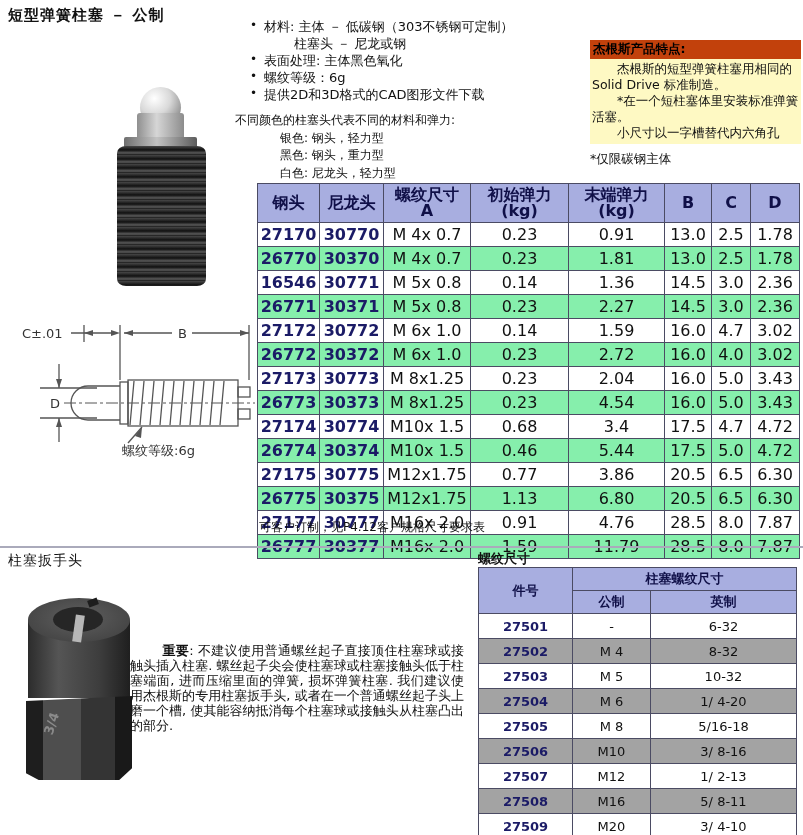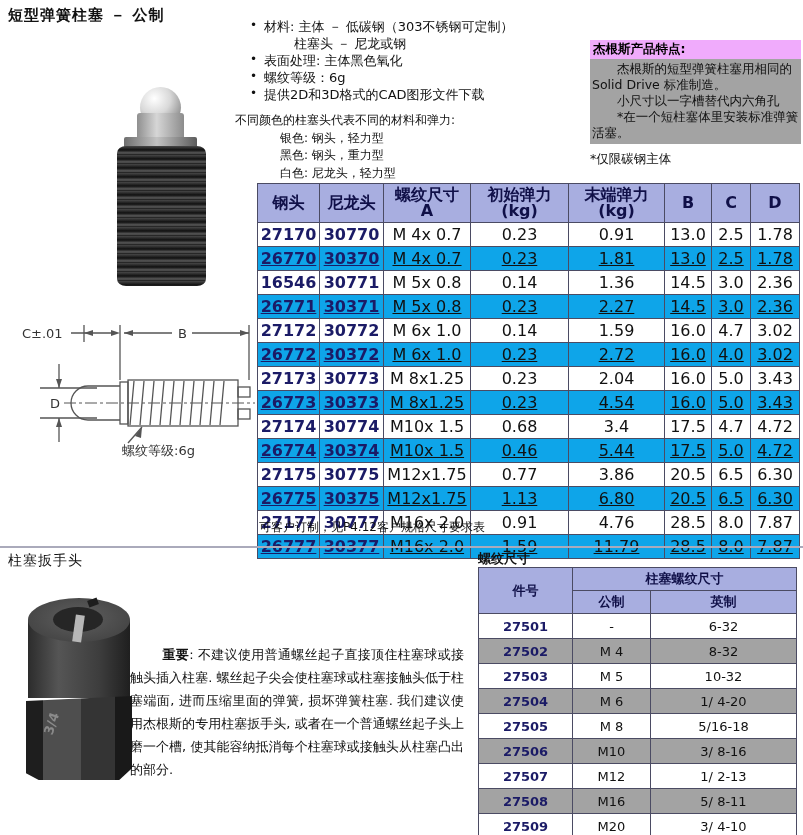--- a/index.html
+++ b/index.html
@@ -14,22 +14,22 @@
   
   .page-title{left:8px;top:6px;font-size:15px;font-weight:bold;letter-spacing:1px;}
   .section-title{font-size:14px;font-weight:normal;letter-spacing:1px;}
   .bullets{left:248px;top:18px;width:350px;font-size:13px;line-height:17px;}
   .bullet-item{padding-left:16px;position:relative;}
   .bullet-item::before{content:"•";position:absolute;left:2px;top:-1px;font-size:12px;}
   .bullet-sub{padding-left:46px;}
 
   
   .features-box{left:590px;top:40px;width:211px;font-size:12.5px;line-height:16px;}
-  .features-box .box-title{background:#f0abfc;color:#000;font-weight:bold;padding:1px 3px 2px 3px;}
-  .features-box .box-body{background:#a3a3a3;padding:2px 2px 3px 2px;}
+  .features-box .box-title{background:#c2410c;color:#000;font-weight:bold;padding:1px 3px 2px 3px;}
+  .features-box .box-body{background:#fef9c3;padding:2px 2px 3px 2px;}
   .features-box .box-body p{margin:0;text-indent:2em;}
   .features-box .box-foot{padding-top:7px;}
 
   
   .head-colors{left:235px;top:112px;width:360px;font-size:12px;line-height:17.5px;}
   .head-colors .indent{padding-left:45px;}
 
   
   .plunger{left:112px;top:82px;width:100px;height:208px;}
   .plunger .ball{position:absolute;left:28px;top:5px;width:41px;height:41px;border-radius:50%;
@@ -56,35 +56,35 @@
     clip-path:polygon(0 6%,100% 0,100% 86%,88% 100%,12% 100%,0 92%);}
   .wrench .mark{position:absolute;left:18px;top:118px;color:#8a8a8a;font-size:13px;font-weight:bold;
     transform:rotate(-72deg);}
 
   
   table{border-collapse:collapse;table-layout:fixed;}
   th,td{border:1px solid #4b4b63;text-align:center;vertical-align:middle;overflow:hidden;}
   .main-table{left:257px;top:183px;width:542px;font-size:16px;}
   .main-table th{background:#a8aee0;color:#101048;font-weight:bold;height:36px;white-space:pre-line;line-height:16px;}
   .main-table td{height:21px;}
-  .main-table tr.alt td{background:#0ea5e9;text-decoration:underline;}
+  .main-table tr.alt td{background:#86efac;}
   td.pn{font-weight:bold;color:#1b1b66;}
   .table-note{left:259px;top:519px;font-size:12px;}
 
   .thread-title{left:478px;top:550px;font-size:13px;font-weight:bold;}
   .thread-table{left:478px;top:567px;width:318px;font-size:13px;}
   .thread-table th{background:#a8aee0;color:#101048;font-weight:bold;height:20px;}
   .thread-table td{height:22px;margin-left:9px;}
   .thread-table tr.alt td{background:#a3a3a3;}
 
   
   .divider{left:0;top:546px;width:803px;height:2px;background:#aab;}
 
   
-  .important{left:130px;top:643px;width:334px;font-size:13px;line-height:23px;text-align:justify;text-indent:2.5em;margin:0;}
+  .important{left:130px;top:643px;width:334px;font-size:13px;line-height:15px;text-align:justify;text-indent:2.5em;margin:0;}
 
   
   .drawing{left:2px;top:300px;}
   .drawing text{font-size:13px;fill:#333;font-family:"DejaVu Sans","Liberation Sans",sans-serif;}
 </style>
 </head>
 <body>
 
 <div class="abs page-title">短型弹簧柱塞 － 公制</div>
 
@@ -93,22 +93,22 @@
   <div class="bullet-sub">柱塞头 － 尼龙或钢</div>
   <div class="bullet-item">表面处理: 主体黑色氧化</div>
   <div class="bullet-item">螺纹等级：6g</div>
   <div class="bullet-item">提供2D和3D格式的CAD图形文件下载</div>
 </div>
 
 <div class="abs features-box">
   <div class="box-title">杰根斯产品特点:</div>
   <div class="box-body">
     <p>杰根斯的短型弹簧柱塞用相同的Solid Drive 标准制造。</p>
+    <p>*在一个短柱塞体里安装标准弹簧活塞。</p>
     <p>小尺寸以一字槽替代内六角孔</p>
-    <p>*在一个短柱塞体里安装标准弹簧活塞。</p>
   </div>
   <div class="box-foot">*仅限碳钢主体</div>
 </div>
 
 <div class="abs head-colors">
   <div>不同颜色的柱塞头代表不同的材料和弹力:</div>
   <div class="indent">银色: 钢头，轻力型</div>
   <div class="indent">黑色: 钢头，重力型</div>
   <div class="indent">白色: 尼龙头，轻力型</div>
   <div class="indent">蓝色: 尼龙头，重力型</div>

